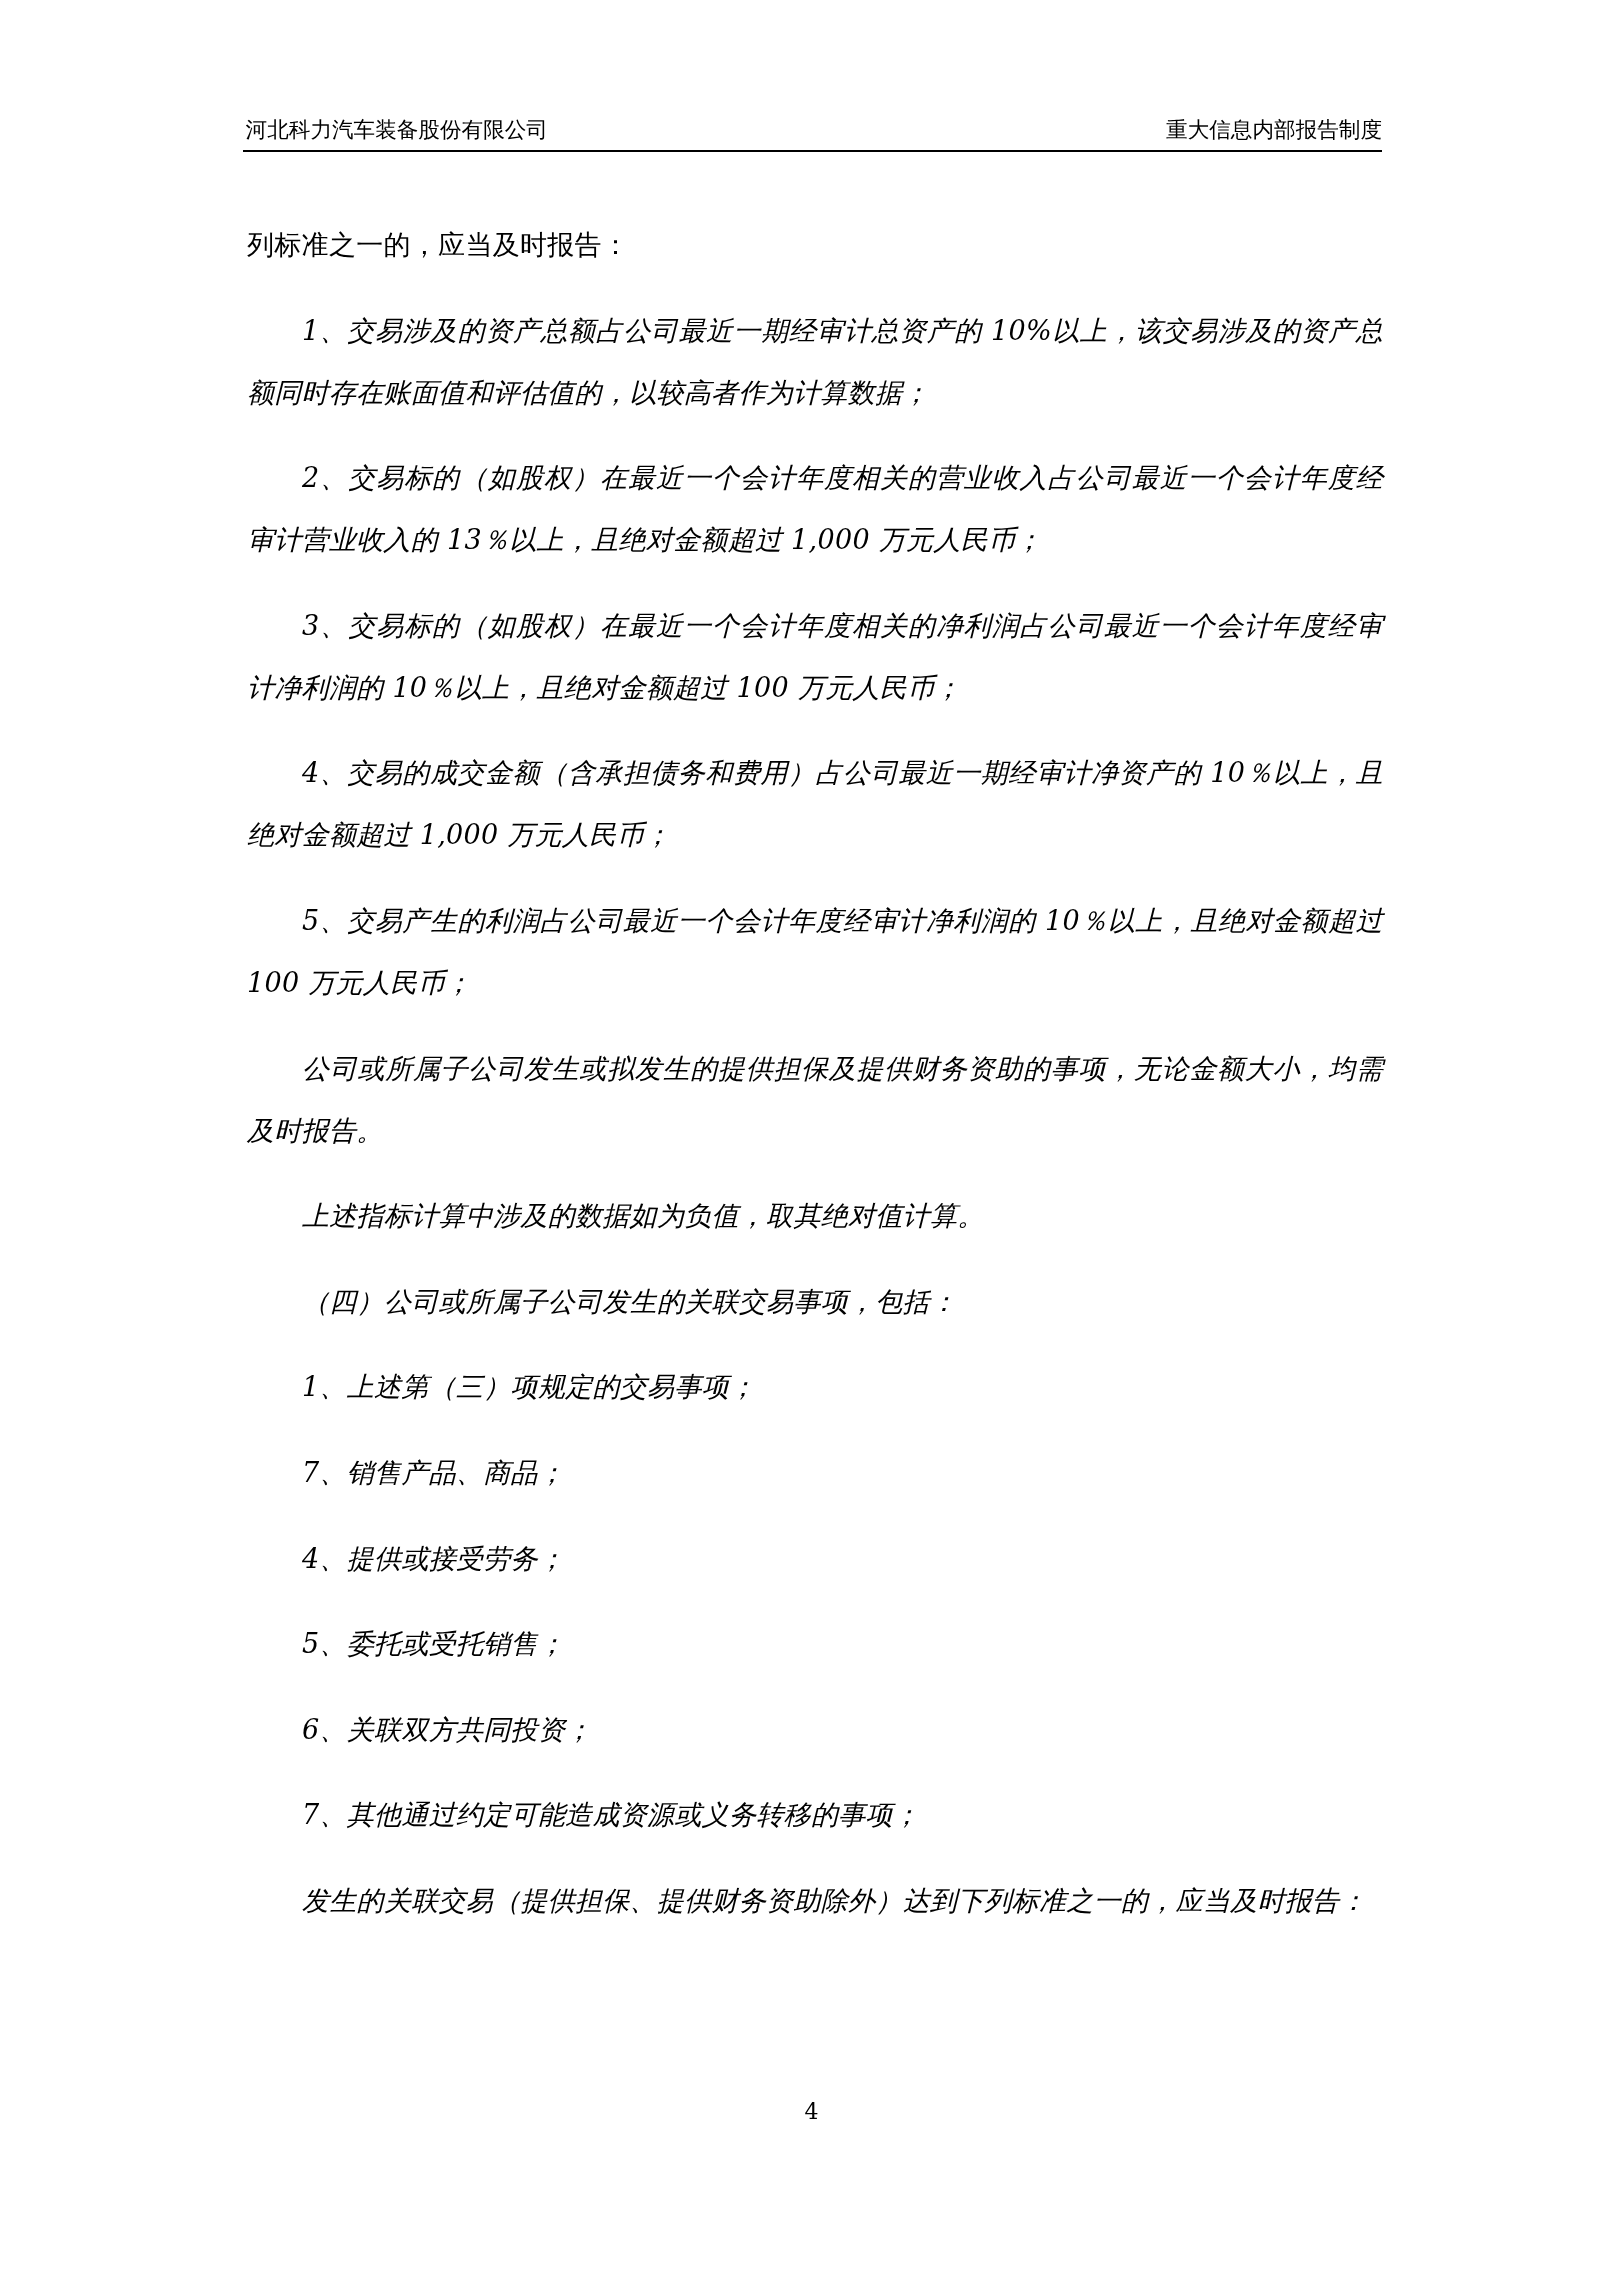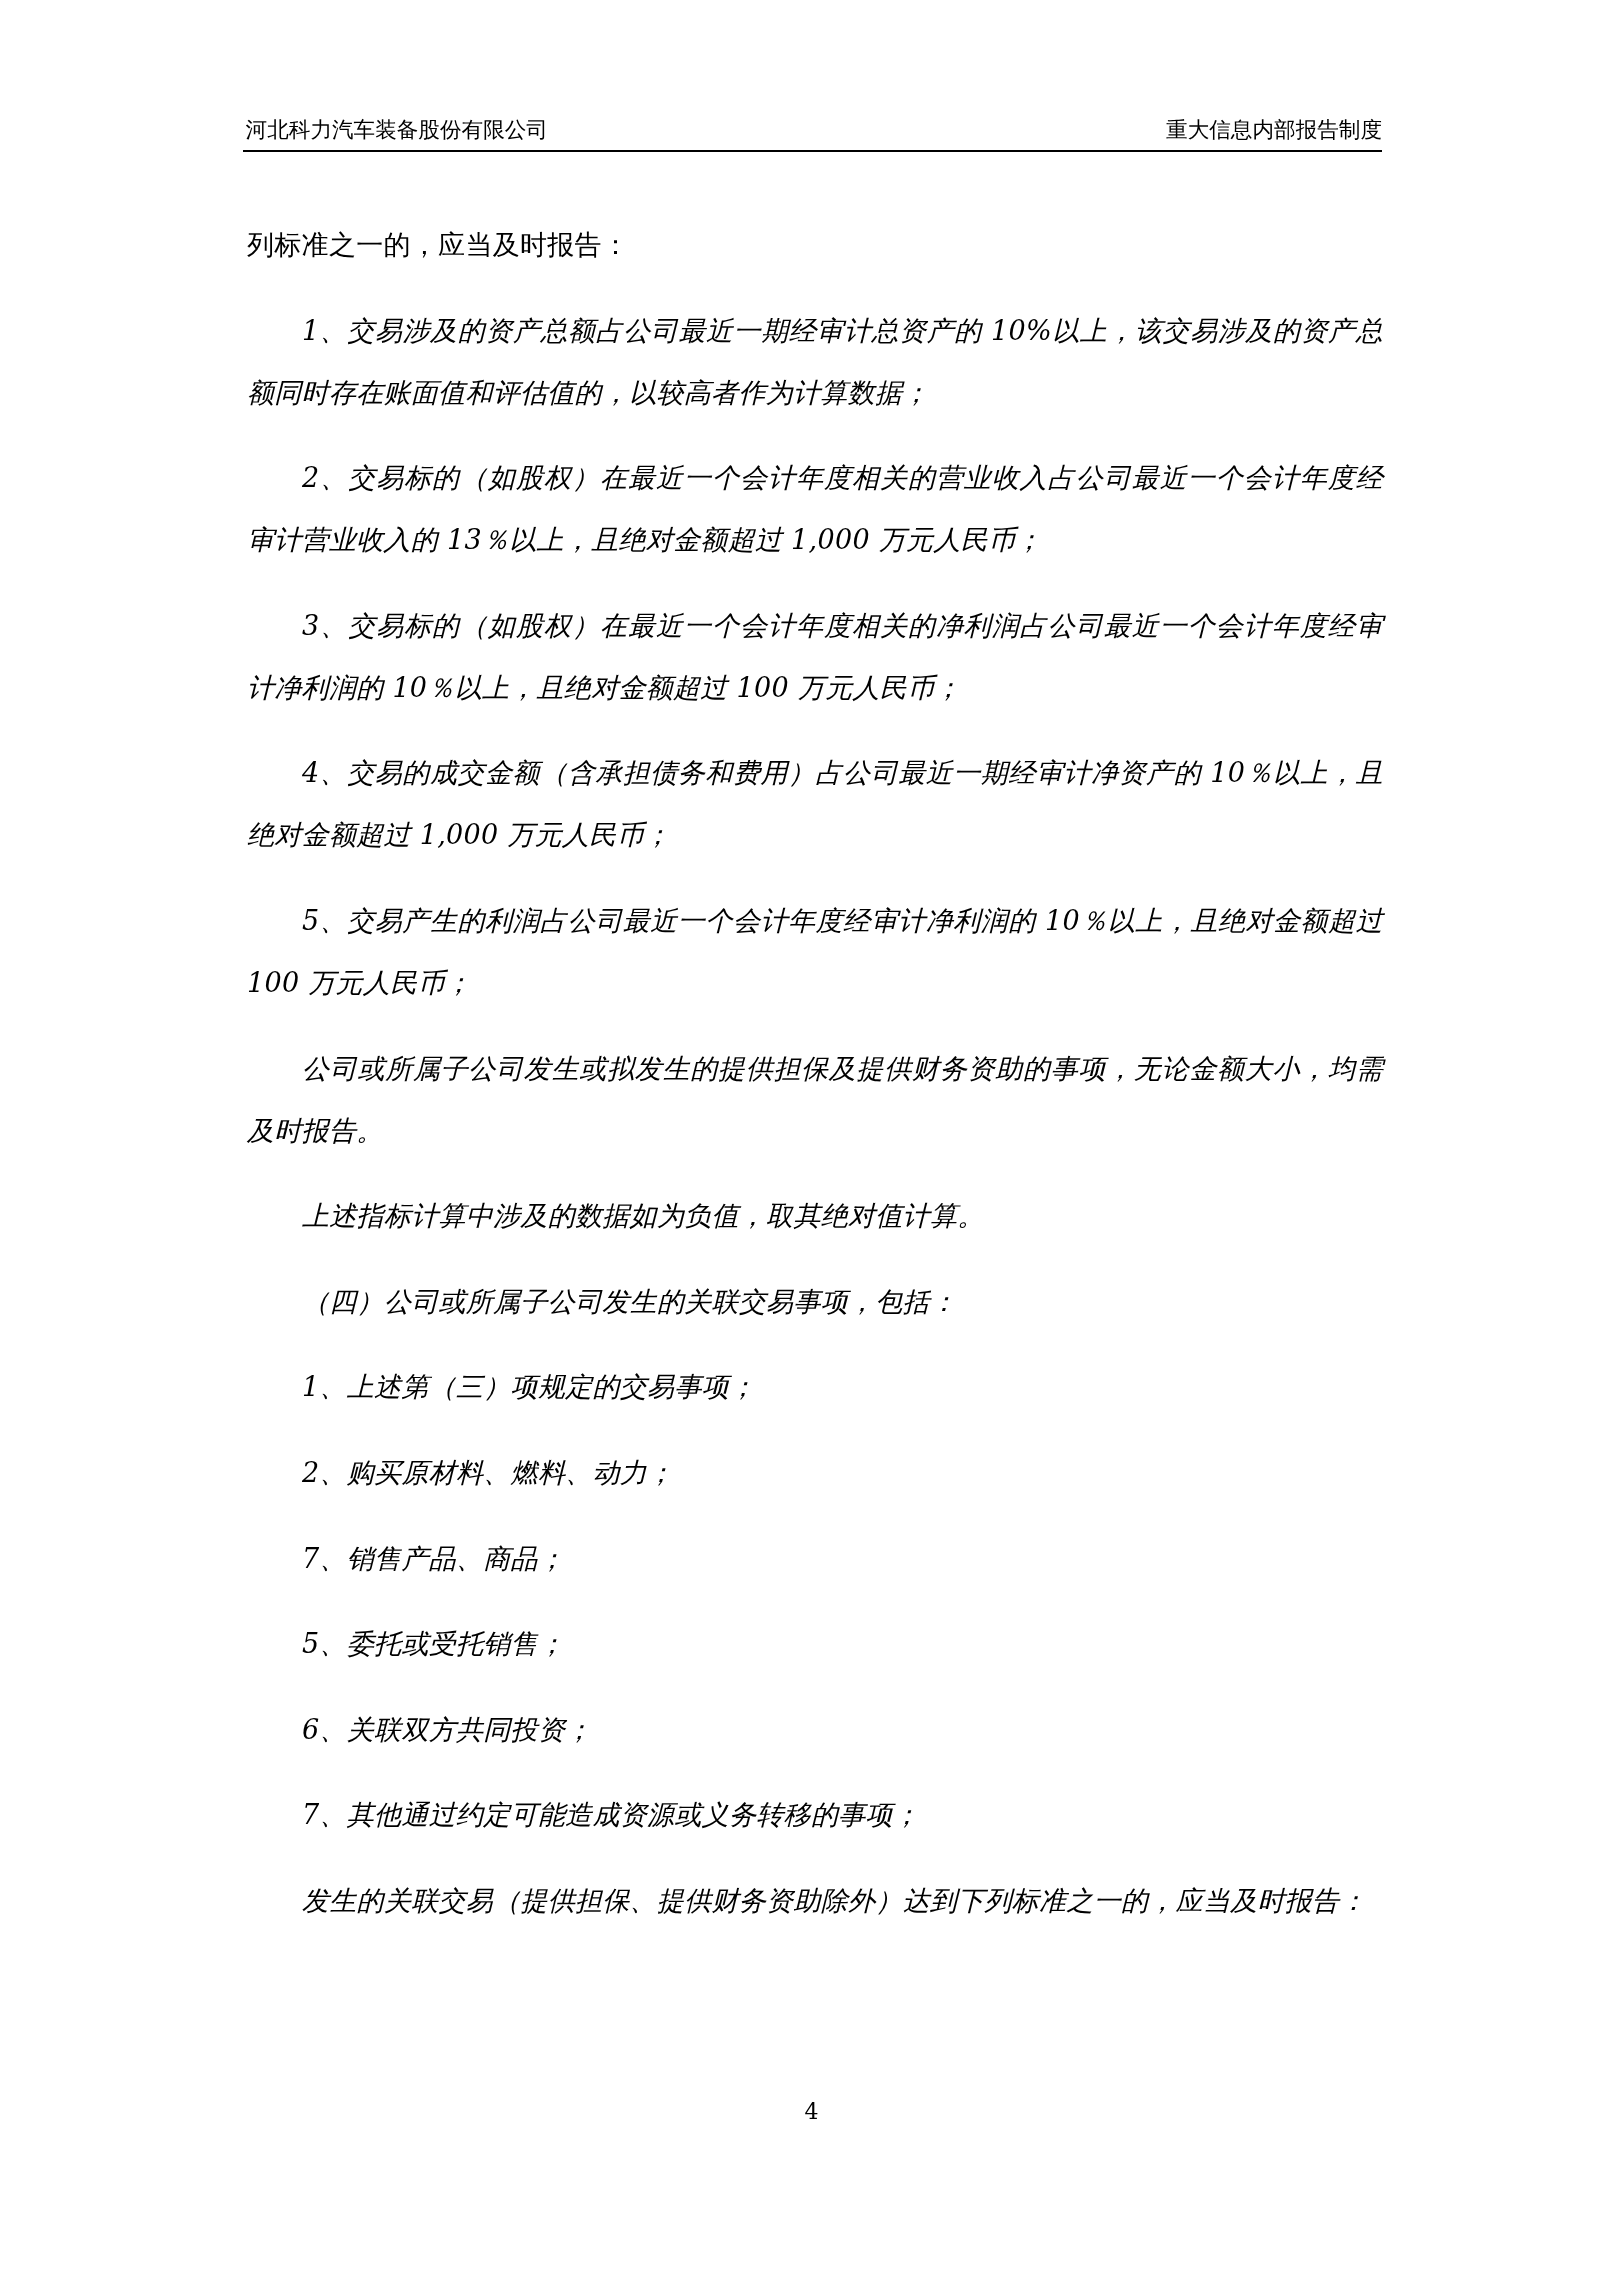--- a/index.html
+++ b/index.html
@@ -30,22 +30,22 @@
     <p class="para">列标准之一的，应当及时报告：</p>
     <p class="para indent">1、交易涉及的资产总额占公司最近一期经审计总资产的 10%以上，该交易涉及的资产总额同时存在账面值和评估值的，以较高者作为计算数据；</p>
     <p class="para indent">2、交易标的（如股权）在最近一个会计年度相关的营业收入占公司最近一个会计年度经审计营业收入的 13％以上，且绝对金额超过 1,000 万元人民币；</p>
     <p class="para indent">3、交易标的（如股权）在最近一个会计年度相关的净利润占公司最近一个会计年度经审计净利润的 10％以上，且绝对金额超过 100 万元人民币；</p>
     <p class="para indent">4、交易的成交金额（含承担债务和费用）占公司最近一期经审计净资产的 10％以上，且绝对金额超过 1,000 万元人民币；</p>
     <p class="para indent">5、交易产生的利润占公司最近一个会计年度经审计净利润的 10％以上，且绝对金额超过 100 万元人民币；</p>
     <p class="para indent">公司或所属子公司发生或拟发生的提供担保及提供财务资助的事项，无论金额大小，均需及时报告。</p>
     <p class="para indent">上述指标计算中涉及的数据如为负值，取其绝对值计算。</p>
     <p class="para indent">（四）公司或所属子公司发生的关联交易事项，包括：</p>
     <p class="para indent">1、上述第（三）项规定的交易事项；</p>
-    <p class="para indent">2、购买原材料、燃料、动力；</p>
     <p class="para indent">7、销售产品、商品；</p>
+    <p class="para indent">4、提供或接受劳务；</p>
     <p class="para indent">5、委托或受托销售；</p>
     <p class="para indent">6、关联双方共同投资；</p>
     <p class="para indent">7、其他通过约定可能造成资源或义务转移的事项；</p>
     <p class="para indent">发生的关联交易（提供担保、提供财务资助除外）达到下列标准之一的，应当及时报告：</p>
   </div>
 
   <div class="page-number">4</div>
 </div>
 
 

